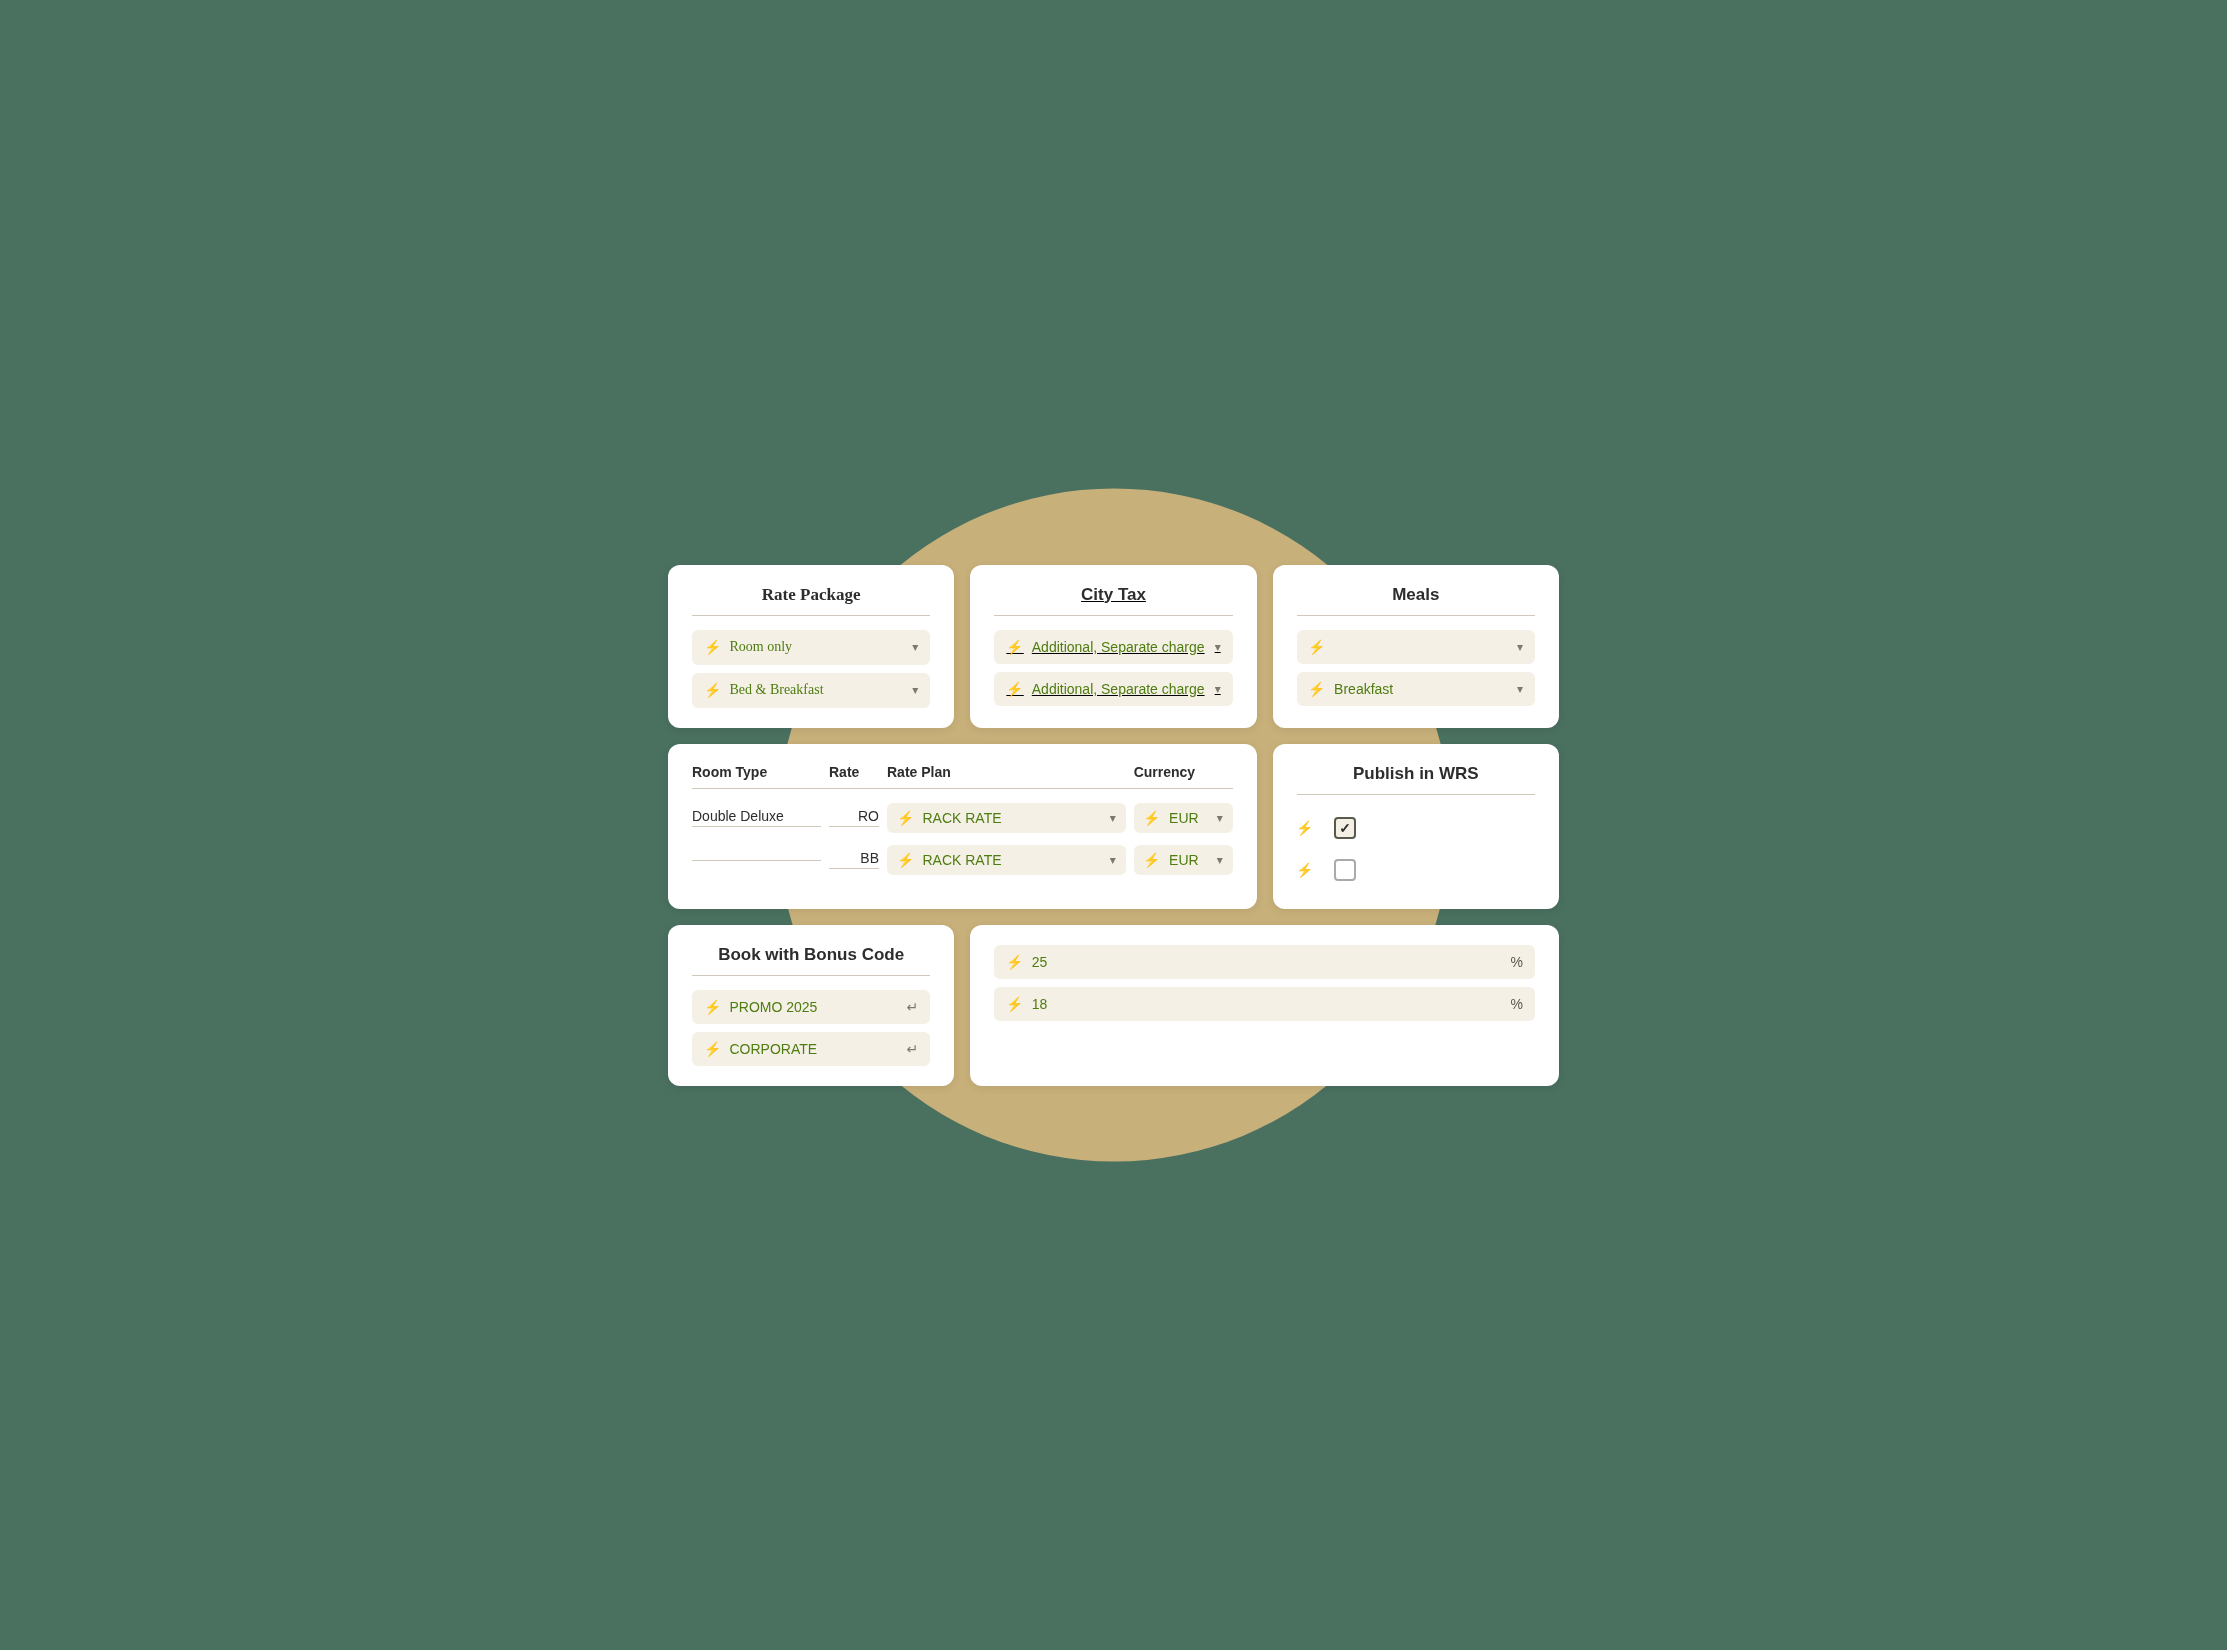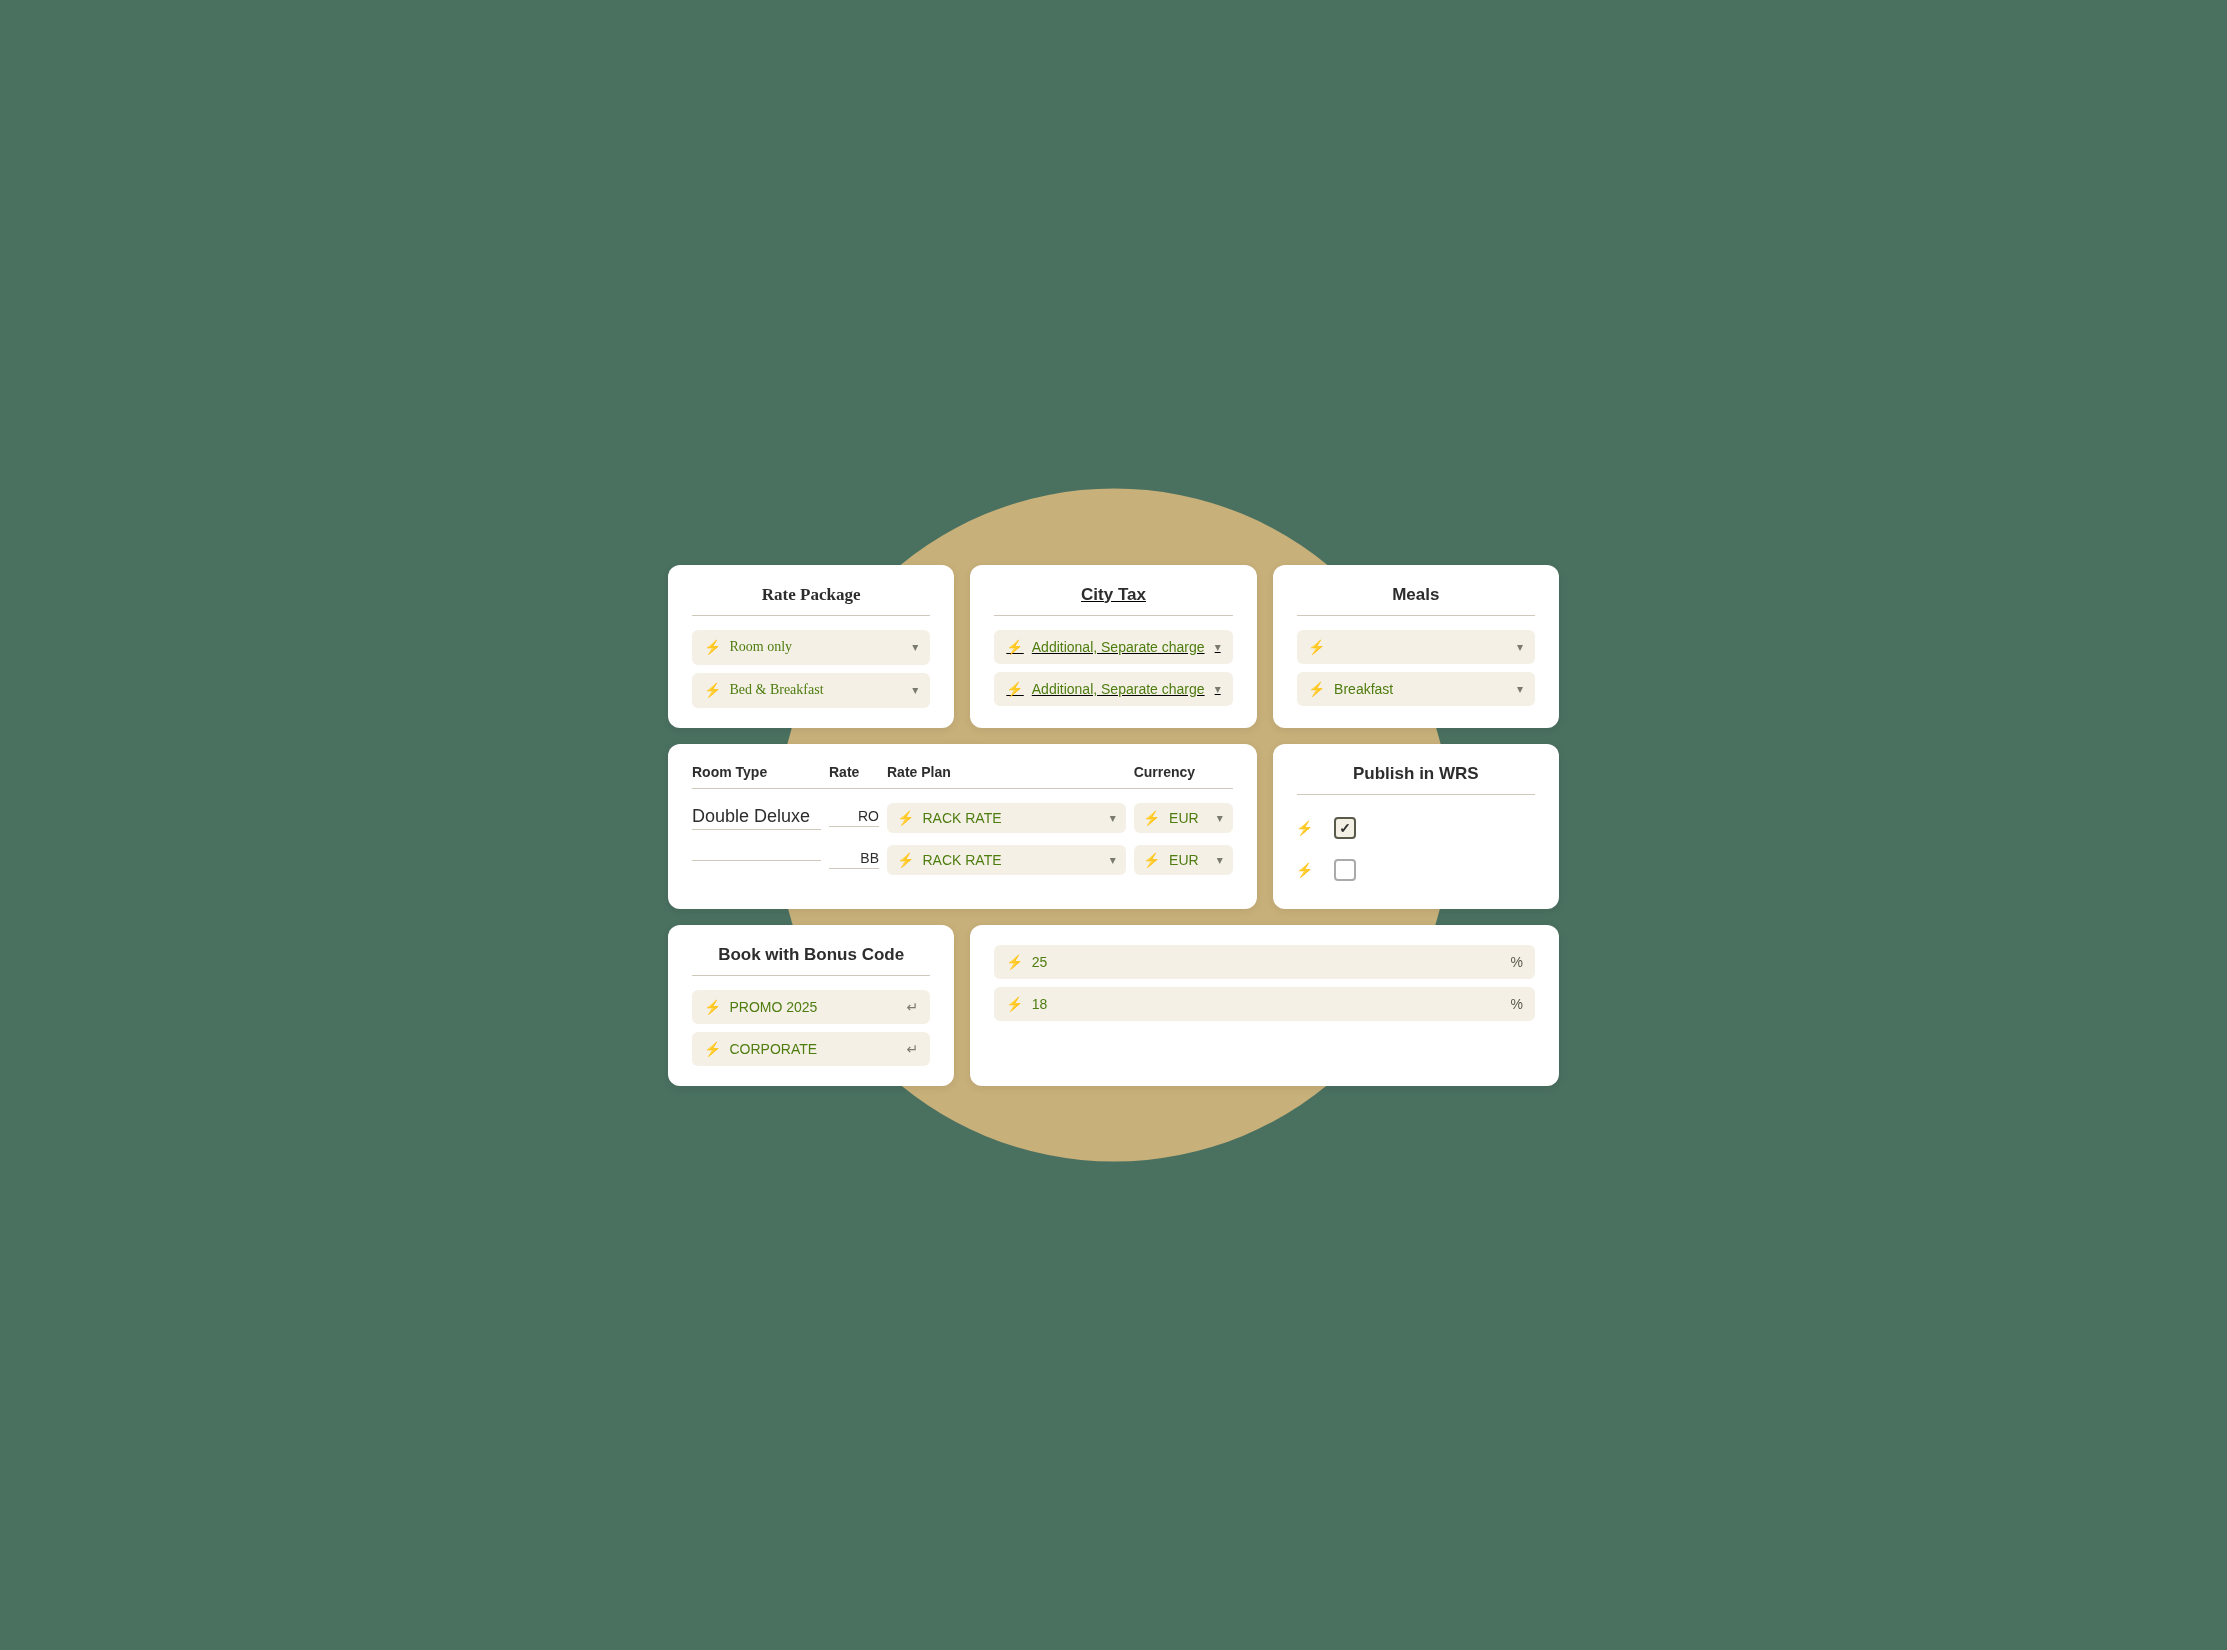--- a/index.html
+++ b/index.html
@@ -165,21 +165,21 @@
 
     .room-table-row {
       display: grid;
       grid-template-columns: 129px 50px 1fr 99px;
       gap: 8px;
       align-items: center;
       padding: 6px 0;
     }
 
     .room-name {
-      font-size: 18px;
+      font-size: 14px;
       color: #2d2d2d;
       border-bottom: 1.5px solid #d0c9bb;
       padding-bottom: 2px;
     }
 
     .room-plan-code {
       font-size: 14px;
       color: #2d2d2d;
       border-bottom: 1.5px solid #d0c9bb;
       padding-bottom: 2px;

